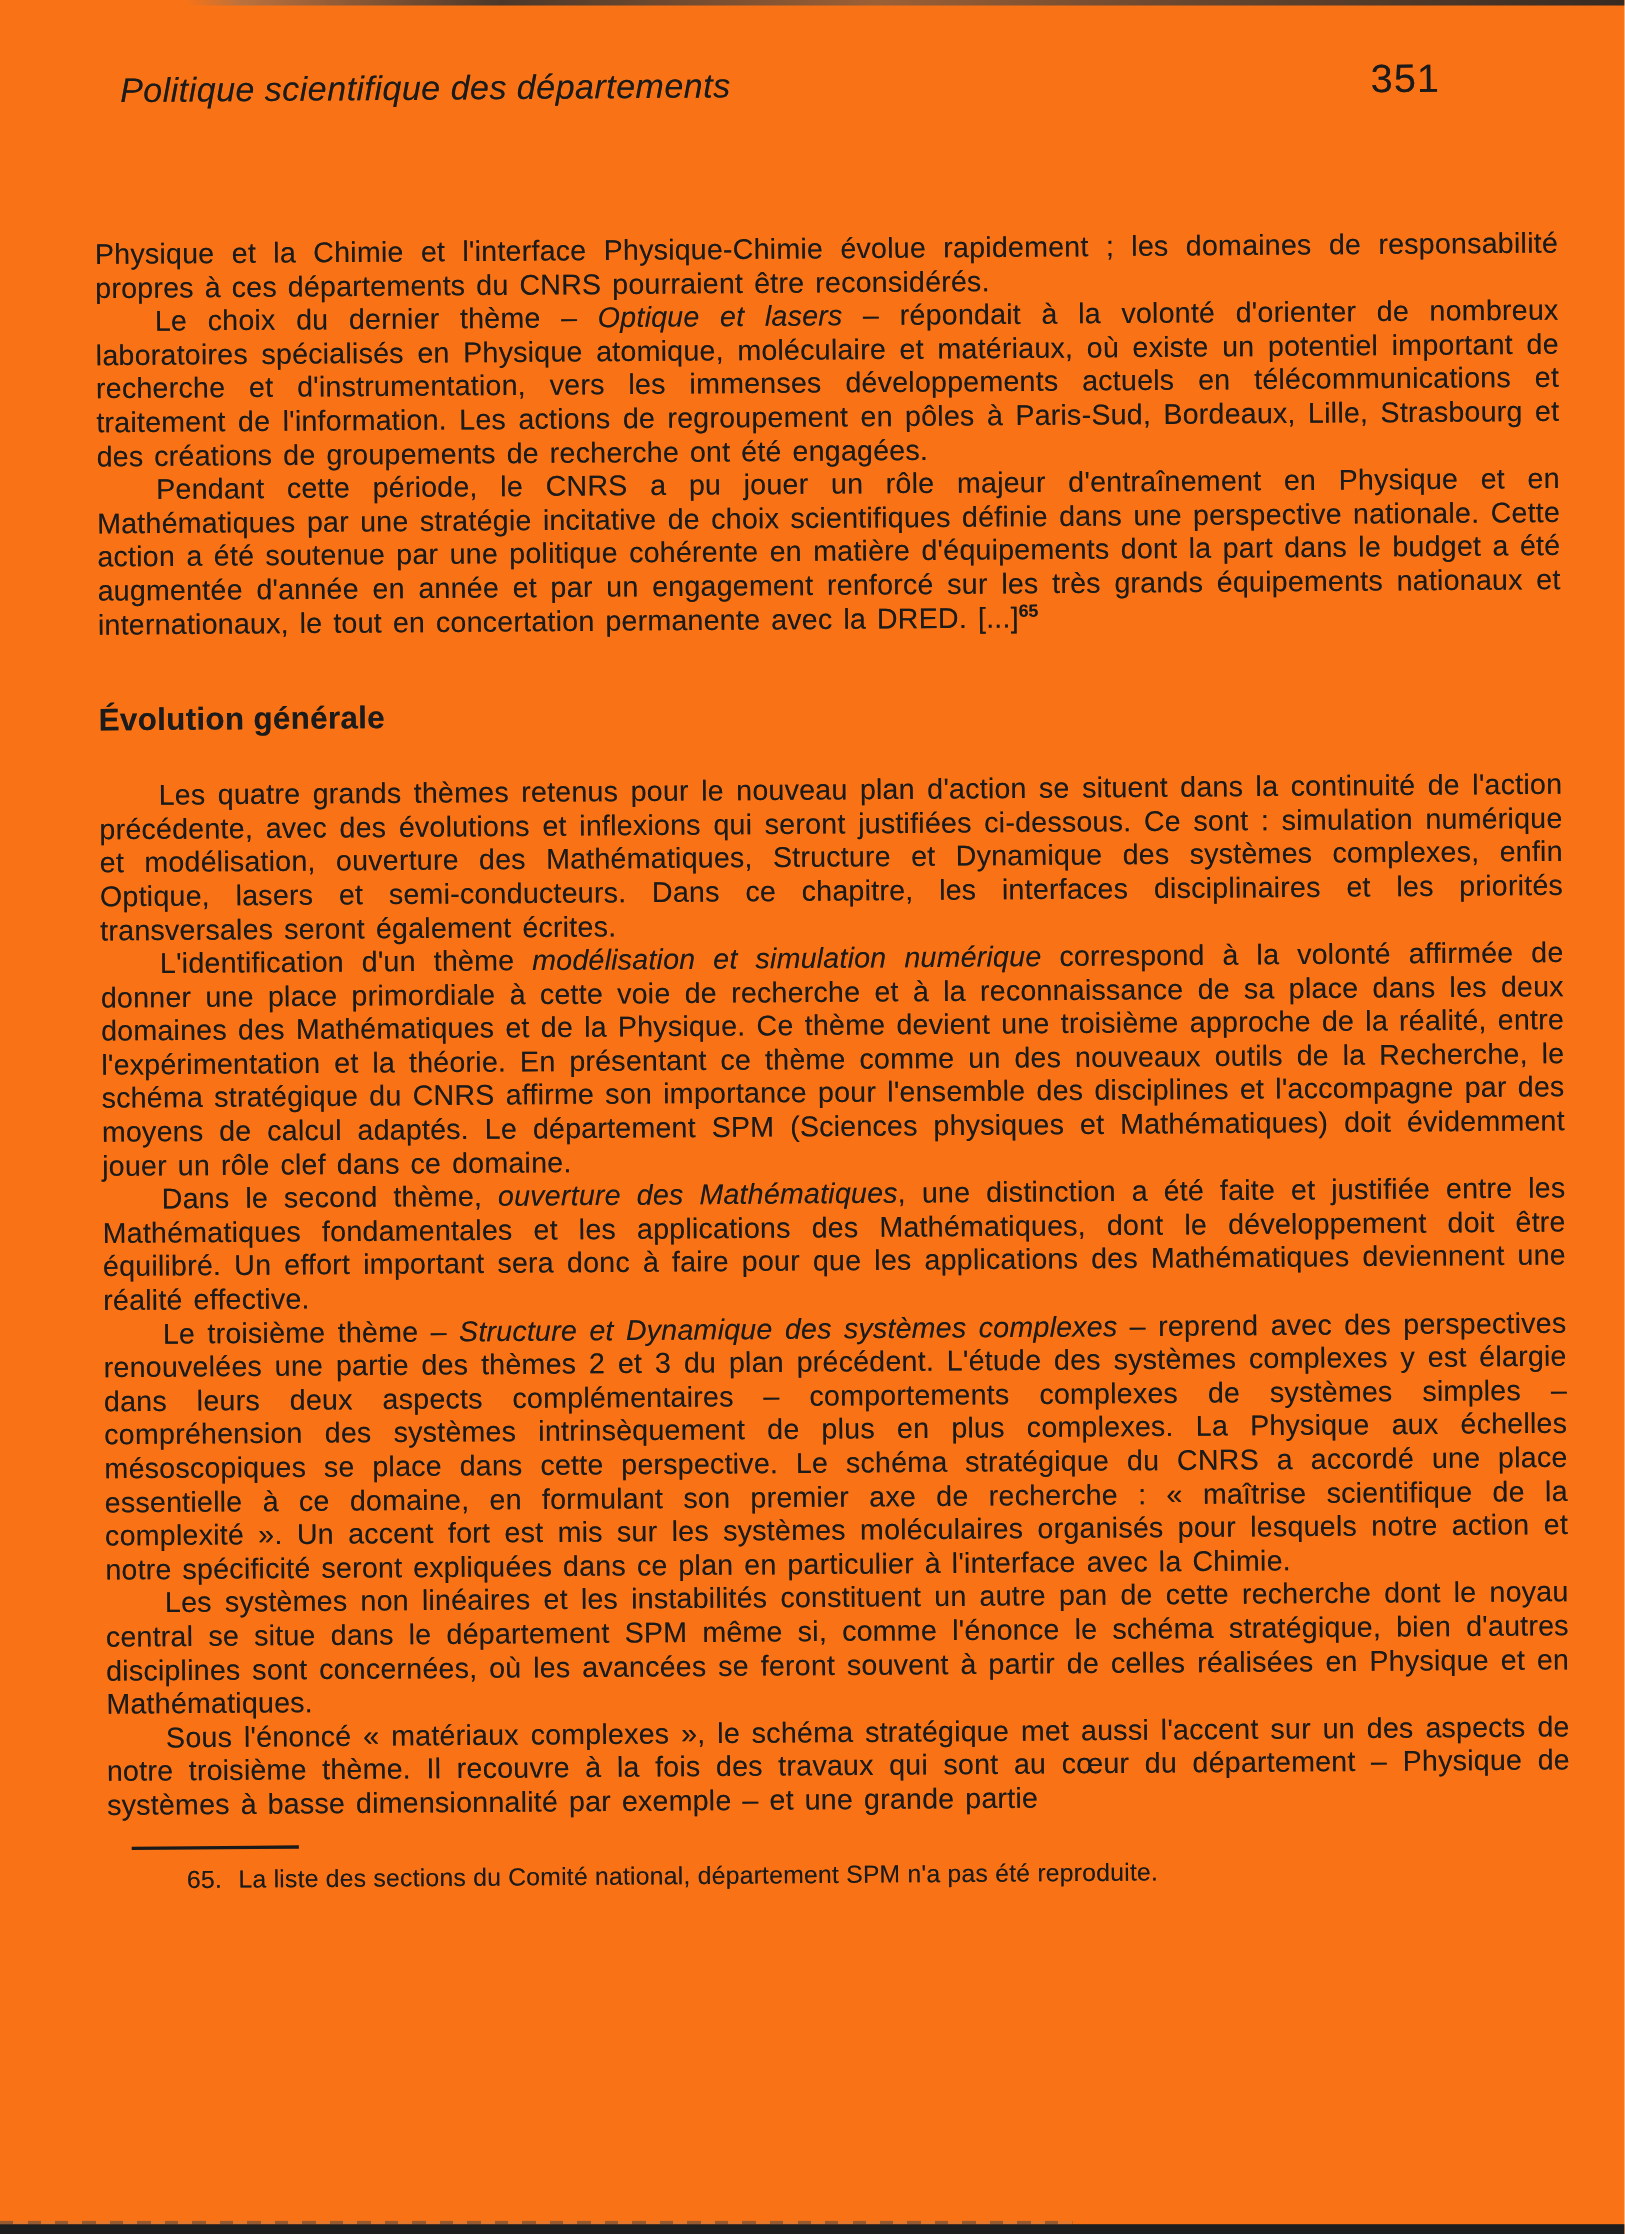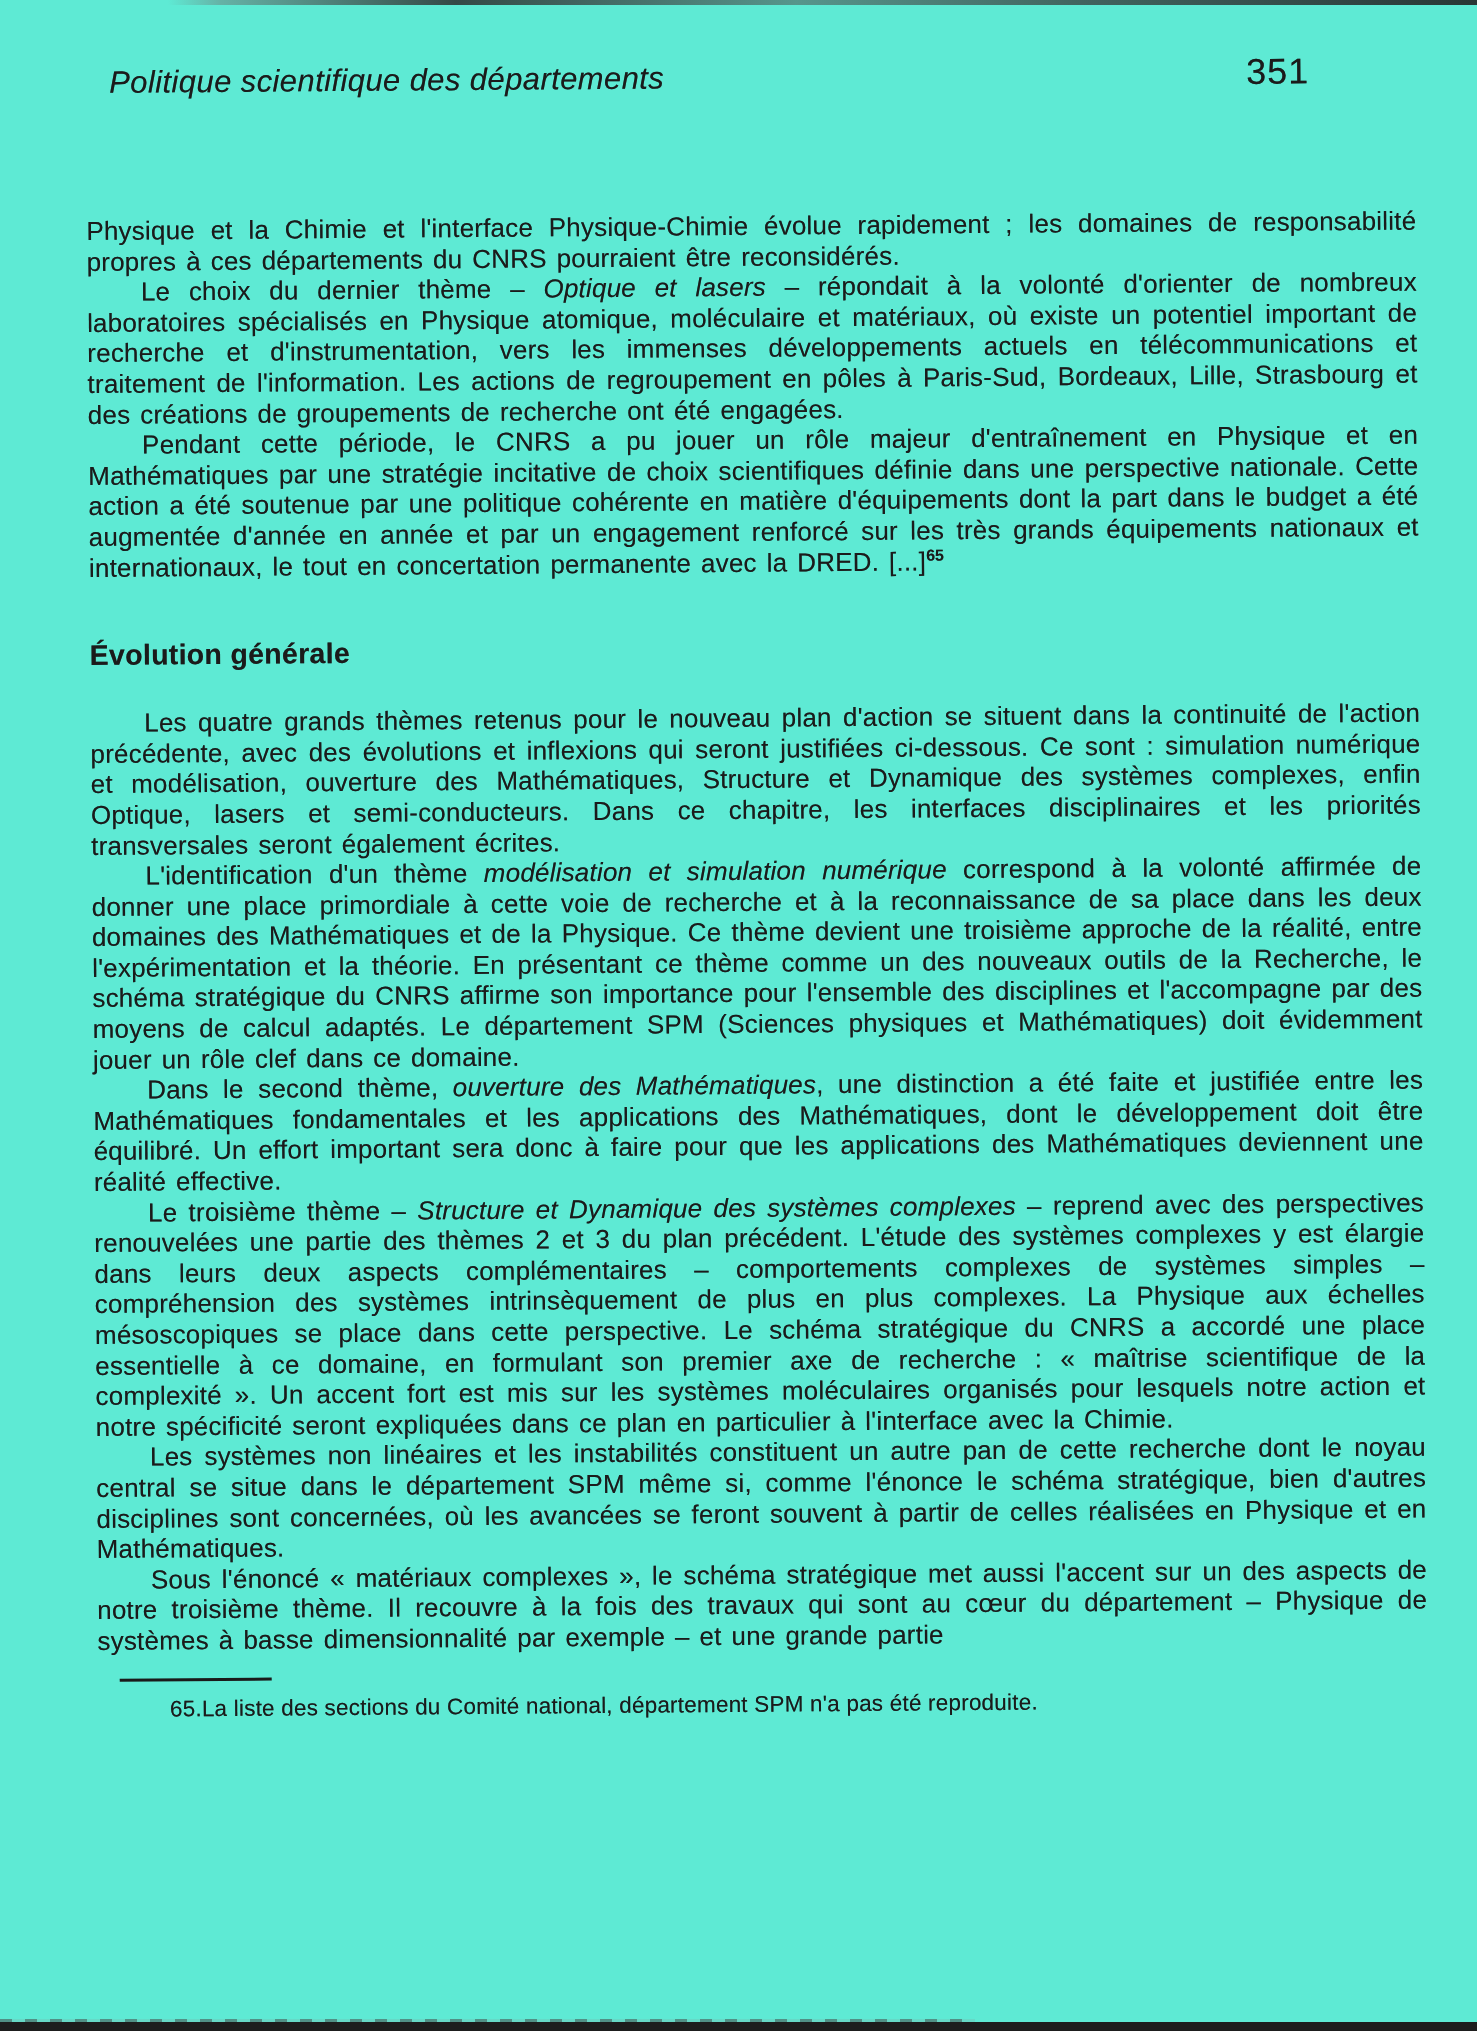--- a/index.html
+++ b/index.html
@@ -4,21 +4,21 @@
 <style>
   html, body {
     margin: 0;
     padding: 0;
     background: #ffffff;
   }
   .page {
     position: relative;
     width: 1477px;
     height: 2031px;
-    background: #5eead4;
+    background: #f97316;
     overflow: hidden;
     font-family: "Liberation Sans", sans-serif;
     color: #1b1b1b;
   }
   
   .scan-edge-top {
     position: absolute;
     top: 0;
     left: 168px;
     right: 0;
@@ -106,21 +106,21 @@
     border-top: 3.5px solid #1a1a1a;
     margin: 22px 0 0 22px;
   }
   .footnote {
     margin-top: 14px;
     padding-left: 72px;
     font-size: 22.5px;
     line-height: 28px;
     letter-spacing: .2px;
   }
-  .footnote-marker { margin-right: 0; text-align: center; }
+  .footnote-marker { margin-right: 15px; text-align: center; }
 </style>
 </head>
 <body>
 
 <div class="page">
   <div class="scan-edge-top"></div>
 
   <div class="content">
     <div class="running-header">
       <span class="header-title">Politique scientifique des départements</span>

